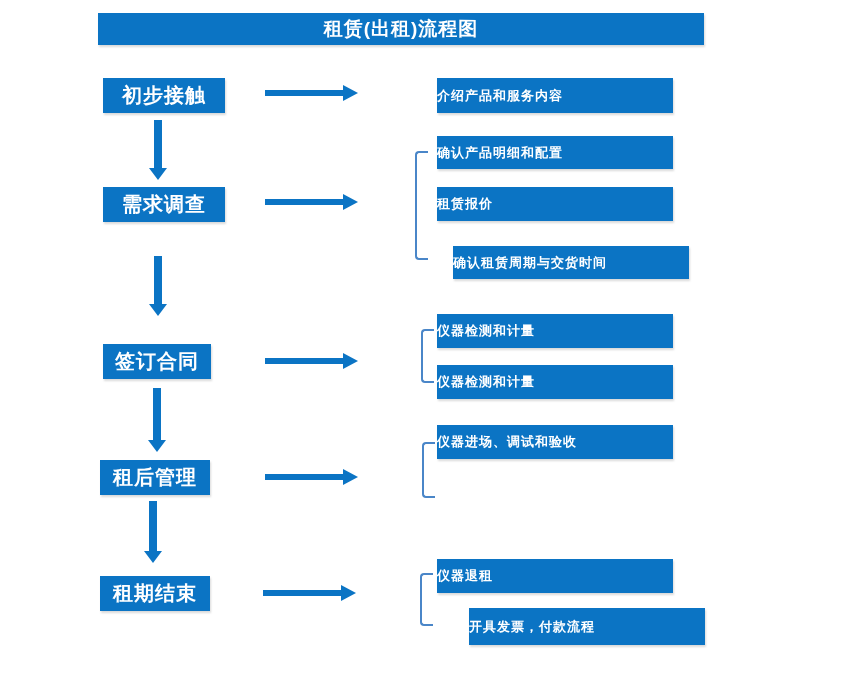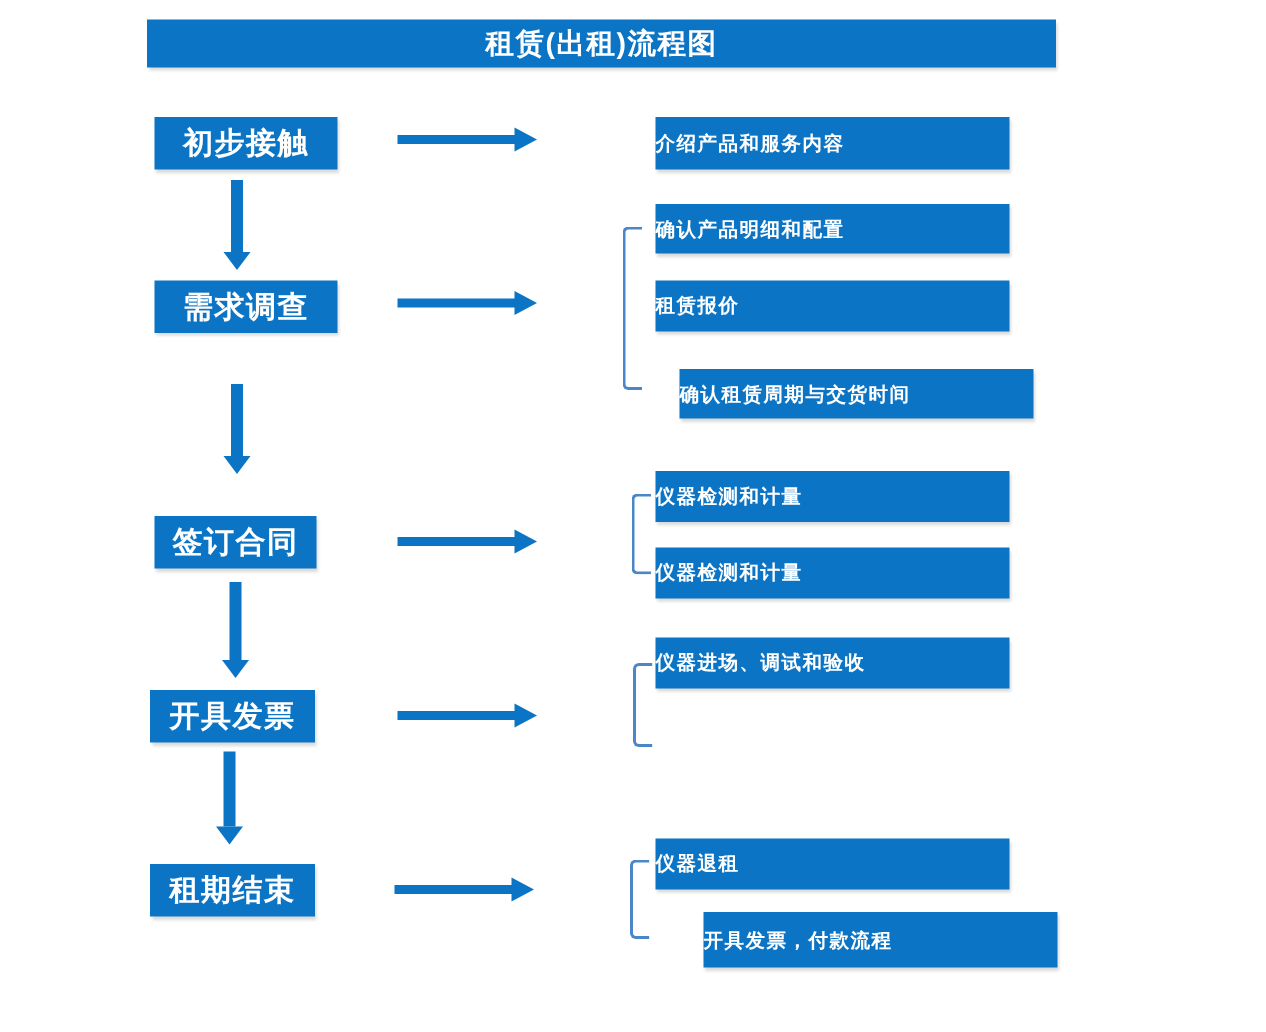--- a/index.html
+++ b/index.html
@@ -103,21 +103,21 @@
 </head>
 <body>
 
 <div class="canvas">
 
   <div class="bluebox titlebar">租赁(出租)流程图</div>
 
   <div id="s1" class="bluebox lbox">初步接触</div>
   <div id="s2" class="bluebox lbox">需求调查</div>
   <div id="s3" class="bluebox lbox">签订合同</div>
-  <div id="s4" class="bluebox lbox">开具发票</div>
+  <div id="s4" class="bluebox lbox">租后管理</div>
   <div id="s5" class="bluebox lbox">租期结束</div>
 
   <div id="v1" class="v-arrow">
       <div class="shaft"></div>
       <div class="head"></div>
     </div>
   <div id="v2" class="v-arrow">
       <div class="shaft"></div>
       <div class="head"></div>
     </div>

